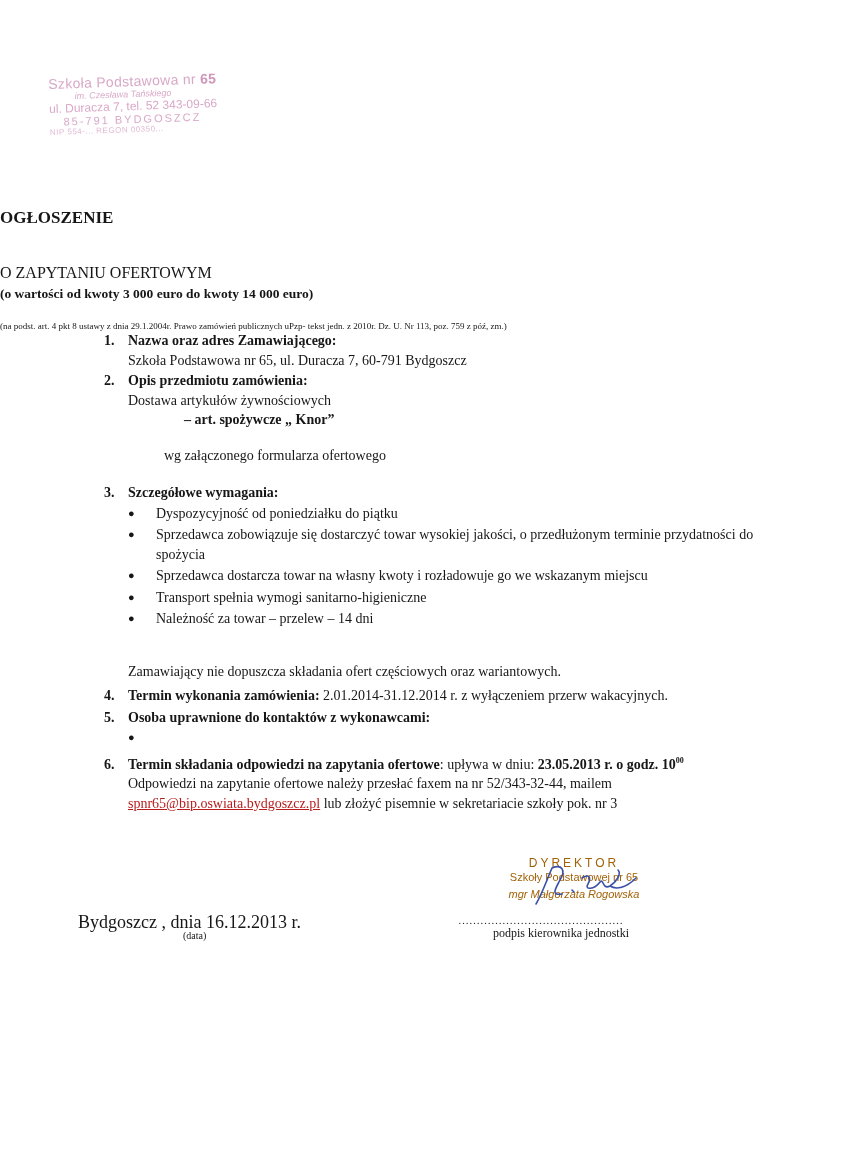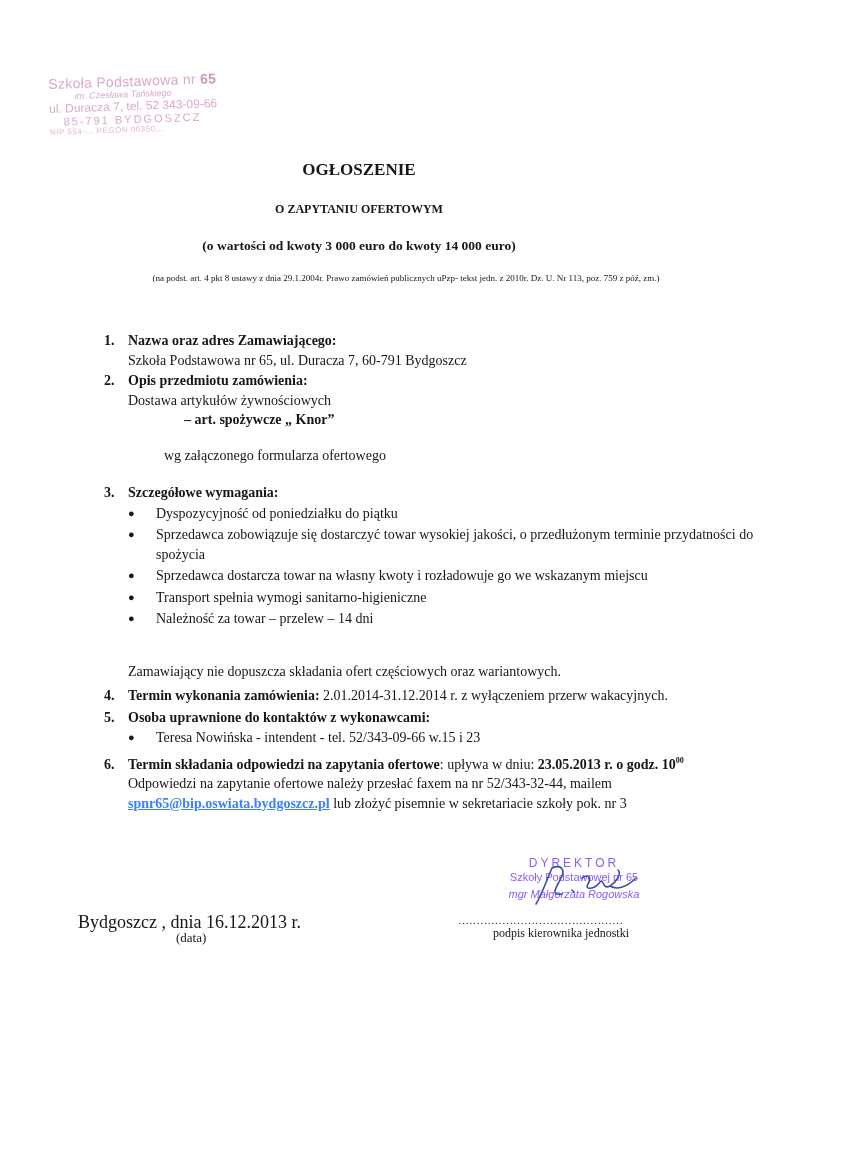--- a/index.html
+++ b/index.html
@@ -10,36 +10,36 @@
     
     .stamp { left:48px; top:76px; width:230px; color:#d9a9c8; font-family:"Liberation Sans", sans-serif;
              transform:rotate(-2deg); transform-origin:left top; }
     .stamp .l1 { font-size:14px; letter-spacing:0.3px; }
     .stamp .l1 b { font-weight:bold; color:#cf96ba; }
     .stamp .l2 { font-size:9px; font-style:italic; margin-left:26px; }
     .stamp .l3 { font-size:12px; }
     .stamp .l4 { font-size:11px; letter-spacing:2px; margin-left:14px; }
     .stamp .l5 { font-size:8px; letter-spacing:0.5px; opacity:0.8; }
 
-    .center { left:0; width:718px; text-align:center; }
+    .center { left:0; width:718px; text-align:left;margin-top:48px; }
     .t1 { top:160px; font-size:17px; font-weight:bold; }
-    .t2 { top:202px; font-size:12px; font-weight:bold; }
+    .t2 { top:216px; font-size:16px; font-weight:normal; }
     .t3 { top:238px; font-size:13.5px; font-weight:bold; }
-    .t4 { top:273px; font-size:9px;padding-left:47px; }
+    .t4 { top:273px; font-size:9px; }
 
     .sec { left:104px; width:680px; font-size:14px; line-height:19.5px; }
     .num { display:inline-block; width:24px; font-weight:bold; }
     .head { font-weight:bold; }
     .ind { margin-left:24px; }
     .bul { position:relative; padding-left:52px; }
     .bul .dot { position:absolute; left:24px; top:0; font-size:11px; }
-    .link { color:#3b82f6; text-decoration:underline;font-weight:bold; }
+    .link { color:#b91c1c; text-decoration:underline; }
     sup { font-size:8px; }
 
-    .sig-stamp { left:484px; top:856px; width:180px; color:#8b5cf6; font-family:"Liberation Sans", sans-serif; text-align:center; }
+    .sig-stamp { left:484px; top:856px; width:180px; color:#a16207; font-family:"Liberation Sans", sans-serif; text-align:center; }
     .sig-stamp .d1 { font-size:12px; letter-spacing:3px; }
     .sig-stamp .d2 { font-size:11px; margin-top:1px; }
     .sig-stamp .d3 { font-size:11px; font-style:italic; margin-top:5px; }
     .signature { left:532px; top:860px; }
   </style>
 </head>
 <body>
 
 <div class="abs stamp">
   <div class="l1"><span>Szkoła Podstawowa nr </span><b>65</b></div>
@@ -75,34 +75,34 @@
   <div class="bul" style="margin-top:2px;"><span class="dot">●</span><span>Należność za towar – przelew – 14 dni</span></div>
   <div class="ind" style="margin-top:33px;">Zamawiający  nie dopuszcza składania ofert częściowych oraz wariantowych.</div>
 </div>
 
 <div class="abs sec" style="top:686px;">
   <div><span class="num">4.</span><span class="head">Termin wykonania zamówienia:</span><span> 2.01.2014-31.12.2014 r. z wyłączeniem przerw wakacyjnych.</span></div>
 </div>
 
 <div class="abs sec" style="top:708px;">
   <div><span class="num">5.</span><span class="head">Osoba uprawnione do kontaktów z wykonawcami:</span></div>
-  <div class="bul"><span class="dot">●</span><span>Teresa Nowińska  - intendent -  tel.  52/343-09-66 w.15 i 23</span></div>
+  <div class="bul"><span class="dot">●</span></div>
 </div>
 
 <div class="abs sec" style="top:751px; width:700px;">
   <div><span class="num">6.</span><span class="head">Termin składania odpowiedzi na zapytania ofertowe</span><span>: upływa w dniu: </span><span class="head"><span>23.05.2013 r. o godz. 10</span><sup>00</sup></span></div>
   <div class="ind">Odpowiedzi na zapytanie ofertowe należy przesłać faxem na nr 52/343-32-44,  mailem</div>
   <div class="ind"><span class="link">spnr65@bip.oswiata.bydgoszcz.pl</span><span> lub złożyć pisemnie w sekretariacie szkoły pok. nr 3</span></div>
 </div>
 
 <div class="abs sig-stamp">
   <div class="d1">DYREKTOR</div>
   <div class="d2">Szkoły Podstawowej nr 65</div>
   <div class="d3">mgr Małgorzata  Rogowska</div>
 </div>
 <svg class="abs signature" width="110" height="50" viewBox="0 0 110 50">
   <path d="M20 8 C 14 22, 10 34, 4 44 M 20 8 C 30 4, 34 10, 28 20 C 24 28, 18 36, 30 34 M 40 30 l 2 2 M 50 18 C 56 14, 60 16, 56 24 C 52 30, 62 30, 68 22 C 72 18, 70 30, 78 26 C 84 22, 90 14, 86 10 M 78 26 C 84 30, 94 28, 104 18" fill="none" stroke="#3a4fa8" stroke-width="1.6" stroke-linecap="round"></path>
 </svg>
 
 <div class="abs" style="left:78px; top:912px; font-size:18px;">Bydgoszcz , dnia 16.12.2013 r.</div>
-<div class="abs" style="left:176px; top:930px; font-size:13px;">(data)</div>
+<div class="abs" style="left:183px; top:930px; font-size:10px;">(data)</div>
 <div class="abs" style="left:458px; top:914px; font-size:11px; letter-spacing:0px;">………………………………………</div>
 <div class="abs" style="left:493px; top:926px; font-size:12px;">podpis kierownika  jednostki</div>
 
 </body></html>

